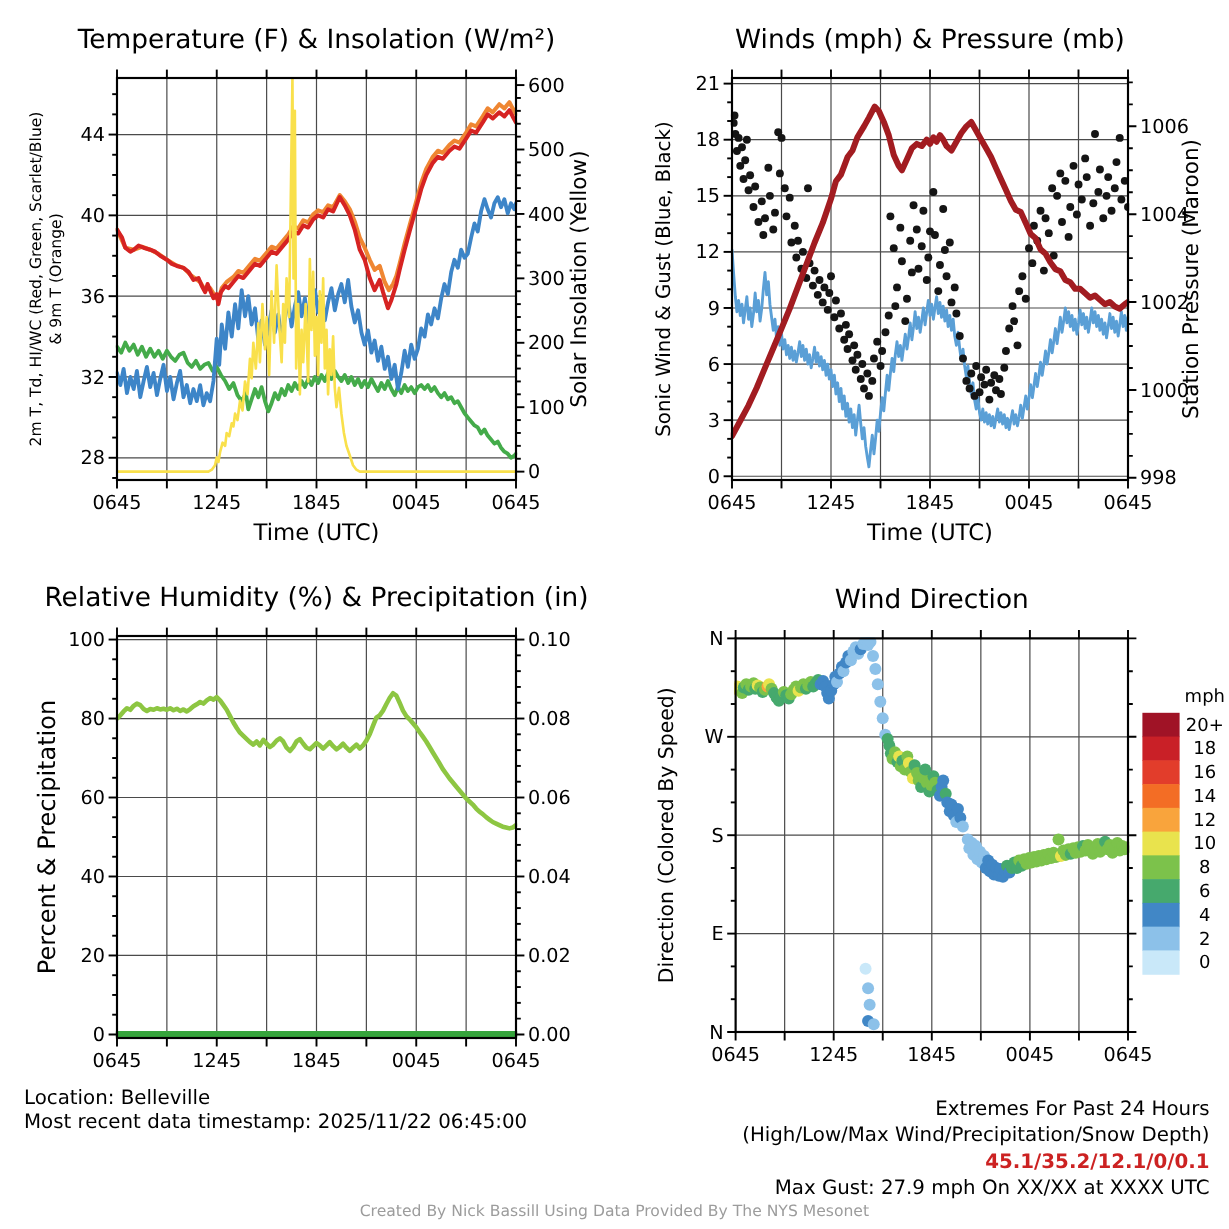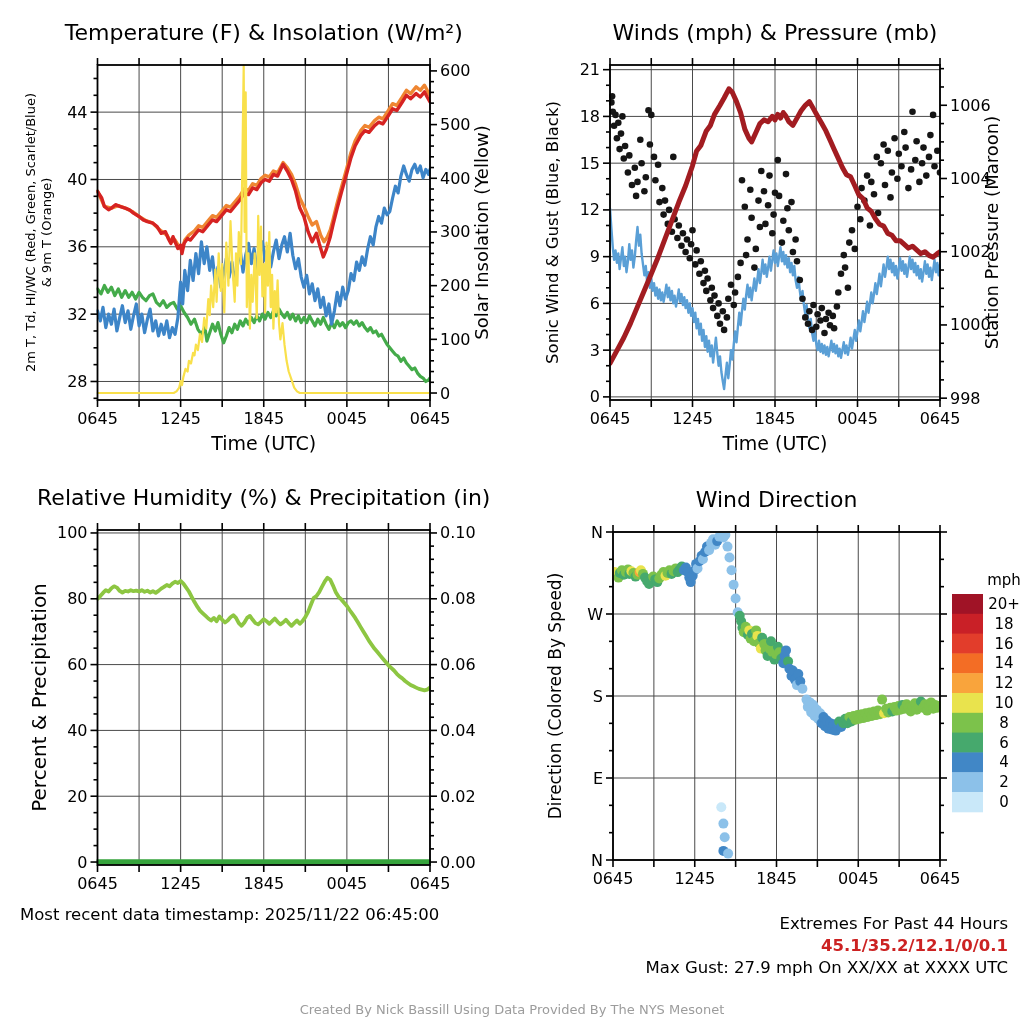--- a/index.html
+++ b/index.html
@@ -836,23 +836,25 @@
         <rect x="952" y="752.4" width="31" height="20.3" fill="#4187c6"></rect>
         <text x="1004" y="767.3" font-size="15" text-anchor="middle">4</text>
         <rect x="952" y="772.2" width="31" height="20.3" fill="#8cc1e9"></rect>
         <text x="1004" y="787.1" font-size="15" text-anchor="middle">2</text>
         <rect x="952" y="792.0" width="31" height="20.3" fill="#c9e8f9"></rect>
         <text x="1004" y="806.9" font-size="15" text-anchor="middle">0</text>
       </g>
     </svg>
 
   <div class="footer-left">
+    <div>Location: Belleville</div>
     <div>Most recent data timestamp: 2025/11/22 06:45:00</div>
   </div>
 
   <div class="footer-right">
-    <div>Extremes For Past 44 Hours</div>
+    <div>Extremes For Past 24 Hours</div>
+    <div>(High/Low/Max Wind/Precipitation/Snow Depth)</div>
     <div class="extremes-values" style="color: rgb(204, 34, 34);">45.1/35.2/12.1/0/0.1</div>
     <div>Max Gust: 27.9 mph On XX/XX at XXXX UTC</div>
   </div>
 
   <div class="credit">Created By Nick Bassill Using Data Provided By The NYS Mesonet</div>
 </div>
 
 </body></html>

